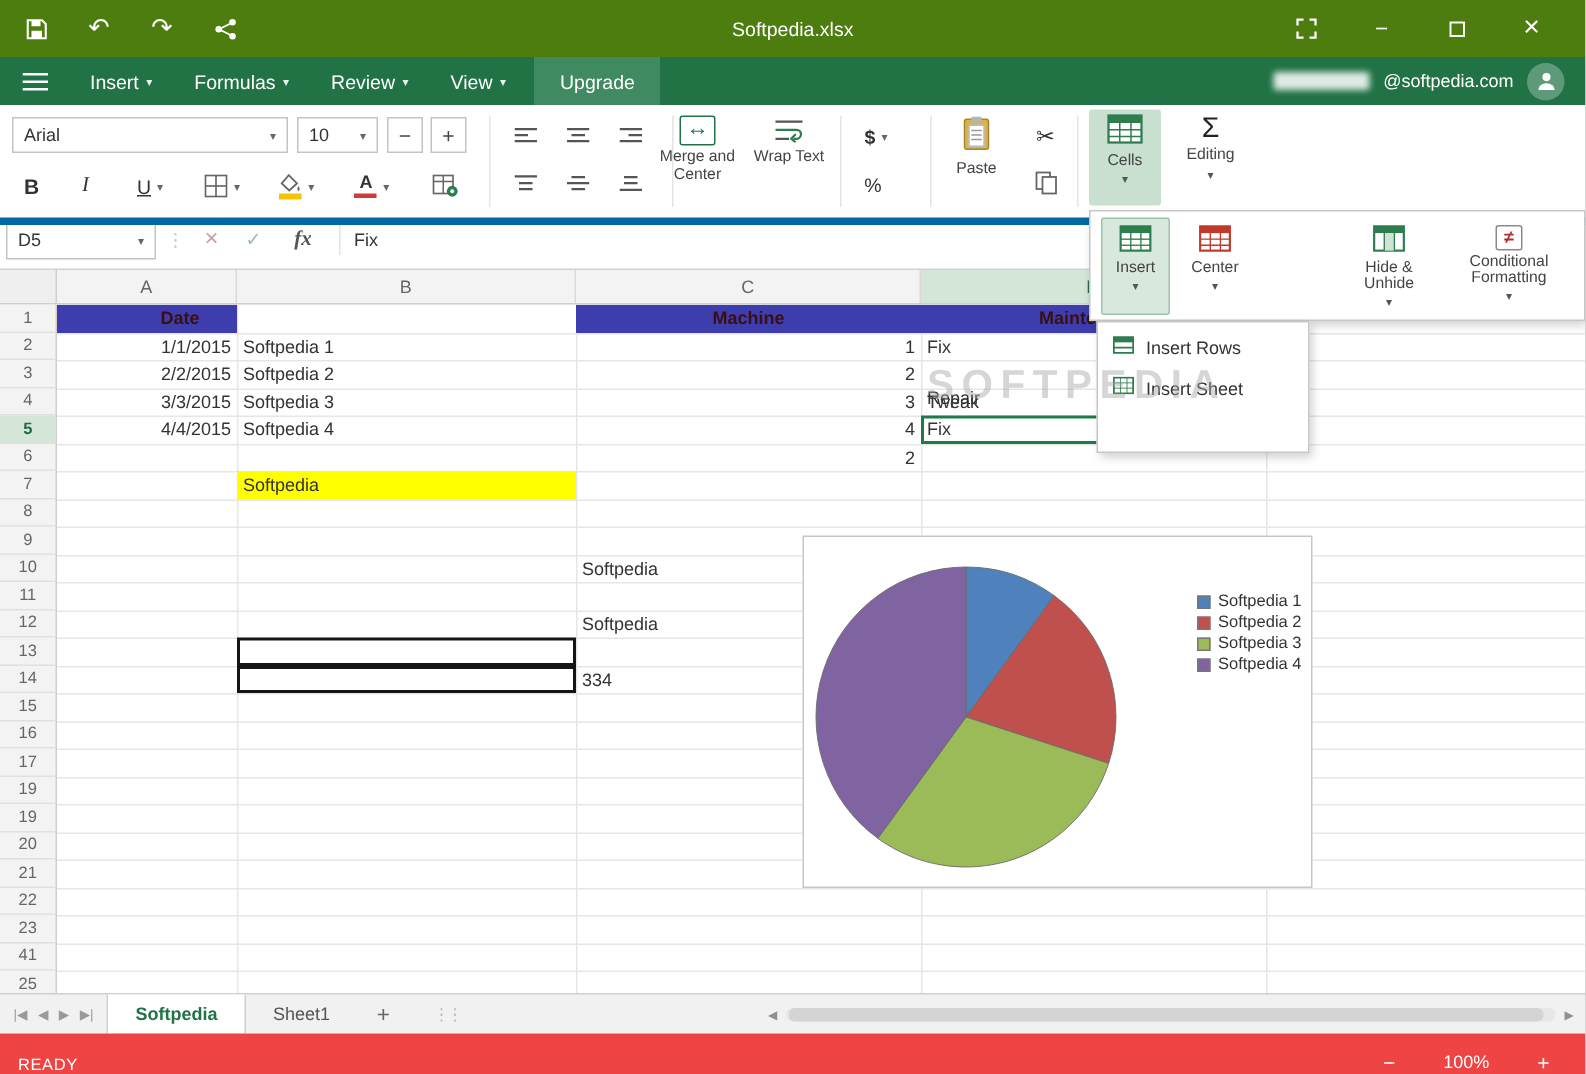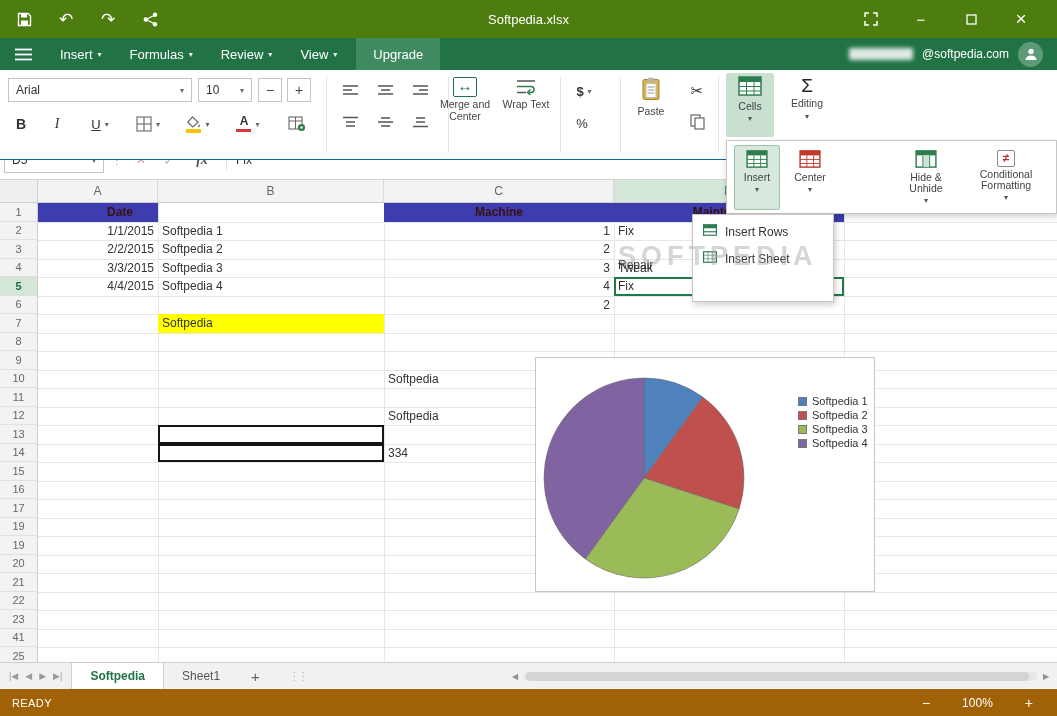--- a/index.html
+++ b/index.html
@@ -21,21 +21,21 @@
 .menubar{position:absolute;left:0;top:38px;right:0;height:32px;background:#217346;display:flex;align-items:center;color:#fff;z-index:80}
 .hamburger{width:46px;height:32px;display:flex;align-items:center;justify-content:center;cursor:pointer}
 .mtab{padding:0 14px;font-size:13px;height:32px;display:flex;align-items:center;cursor:pointer}
 .mtab::after{content:"▾";font-size:8px;margin-left:5px;opacity:.9}
 .upgrade{background:#3f8a60;padding:0 17px;height:32px;display:flex;align-items:center;margin-left:5px;font-size:13px;cursor:pointer}
 .account{margin-left:auto;display:flex;align-items:center;gap:9px;padding-right:14px;font-size:12px}
 .blurname{width:64px;height:12px;background:rgba(255,255,255,.85);border-radius:2px;filter:blur(2px)}
 .avatar{width:25px;height:25px;border-radius:50%;background:rgba(255,255,255,.28);display:flex;align-items:center;justify-content:center;cursor:pointer}
 
 
-.toolbar{position:absolute;left:0;top:70px;right:0;height:90px;background:#fff;border-bottom:1px solid #0369a1;z-index:30}
+.toolbar{position:absolute;left:0;top:70px;right:0;height:80px;background:#fff;border-bottom:5px solid #0369a1;z-index:30}
 .combo{position:absolute;border:1px solid #c4c4c4;background:#fff;font-size:12px;color:#333;display:flex;align-items:center;padding:0 7px;cursor:pointer}
 .cx{margin-left:auto;font-size:8px;color:#666}
 .cx::before{content:"▾"}
 #font-name{left:8px;top:8px;width:184px;height:24px}
 #font-size{left:198px;top:8px;width:54px;height:24px}
 .sqbtn{position:absolute;width:24px;height:24px;border:1px solid #c4c4c4;display:flex;align-items:center;justify-content:center;font-size:14px;color:#444;top:8px;cursor:pointer}
 #fs-minus{left:258px}#fs-plus{left:287px}
 #fs-minus::before{content:"−"}#fs-plus::before{content:"+"}
 .tbtn{position:absolute;height:24px;display:flex;align-items:center;justify-content:center;color:#333;cursor:pointer;font-size:13px;top:42px}
 #btn-bold{left:8px;width:26px;font-weight:700;font-size:14px}
@@ -113,21 +113,21 @@
 #tile-insert{left:7px;width:46px;background:#d8e8dc;border-color:#9dc3aa}
 #tile-delete{left:59px;width:48px}
 #tile-autofit{left:114px;width:50px}
 #tile-hide{left:170px;width:58px}
 #tile-cond{left:234px;width:90px}
 .pt-caret{font-size:8px;color:#555;margin-top:1px}
 .pt-caret::before{content:"▾"}
 .ptile .plabel{margin-top:2px}
 .cf-icon{width:18px;height:17px;border:1.5px solid #8a8a8a;display:flex;align-items:center;justify-content:center;font-size:12px;color:#b03030;font-weight:700;border-radius:2px}
 .cf-icon::before{content:"≠"}
-.submenu{position:absolute;left:692px;top:214px;width:142px;height:88px;background:#fff;border:1px solid #c6c6c6;box-shadow:2px 3px 6px rgba(0,0,0,.18);z-index:45;padding-top:3px}
+.submenu{position:absolute;left:731px;top:214px;width:142px;height:88px;background:#fff;border:1px solid #c6c6c6;box-shadow:2px 3px 6px rgba(0,0,0,.18);z-index:45;padding-top:3px}
 .sm-item{height:27px;display:flex;align-items:center;gap:8px;padding-left:10px;font-size:12px;color:#333;cursor:pointer}
 
 
 .tabbar{position:absolute;left:0;top:662px;right:0;height:27px;background:#f1f1f1;border-top:1px solid #cfcfcf;display:flex;align-items:center;z-index:30}
 .navgroup{display:flex;gap:7px;padding:0 9px;color:#9a9a9a;font-size:9px}
 .navgroup span{cursor:pointer}
 .g-first::before{content:"|◀"}
 .g-prev::before{content:"◀"}
 .g-next::before{content:"▶"}
 .g-last::before{content:"▶|"}
@@ -136,21 +136,21 @@
 .addsheet{padding:0 13px;color:#666;font-size:15px;cursor:pointer}
 .addsheet::before{content:"+"}
 .tab-handle{color:#b8b8b8;margin-left:16px;font-size:11px}
 .tab-handle::before{content:"⋮⋮";letter-spacing:-2px}
 .hscroll{position:absolute;right:4px;left:508px;top:5px;height:16px;display:flex;align-items:center}
 .hs-btn{width:14px;font-size:8px;color:#909090;text-align:center;cursor:pointer}
 .hs-track{flex:1;height:9px;background:#e7e7e7;border-radius:4px;margin:0 2px;position:relative;cursor:pointer}
 .hs-thumb{position:absolute;left:2px;right:8px;top:0;height:9px;background:#d4d4d4;border-radius:4px}
 
 
-.statusbar{position:absolute;left:0;top:689px;right:0;height:27px;background:#a16207;color:#fff;display:flex;align-items:center;font-size:11px;z-index:30}
+.statusbar{position:absolute;left:0;top:689px;right:0;height:27px;background:#ef4444;color:#fff;display:flex;align-items:flex-end;font-size:11px;z-index:30}
 #status-text{padding-left:12px;letter-spacing:.4px}
 .sb-right{margin-left:auto;display:flex;align-items:center;gap:32px;padding-right:24px;font-size:12px}
 .sb-right .zbtn{cursor:pointer;font-size:14px}
 .zminus::before{content:"−"}
 .zplus::before{content:"+"}
 
 
 .watermark{position:absolute;left:618px;top:241px;font-size:27px;font-weight:700;letter-spacing:5px;color:rgba(165,165,165,.45);z-index:60;pointer-events:none}
 </style>
 </head>

